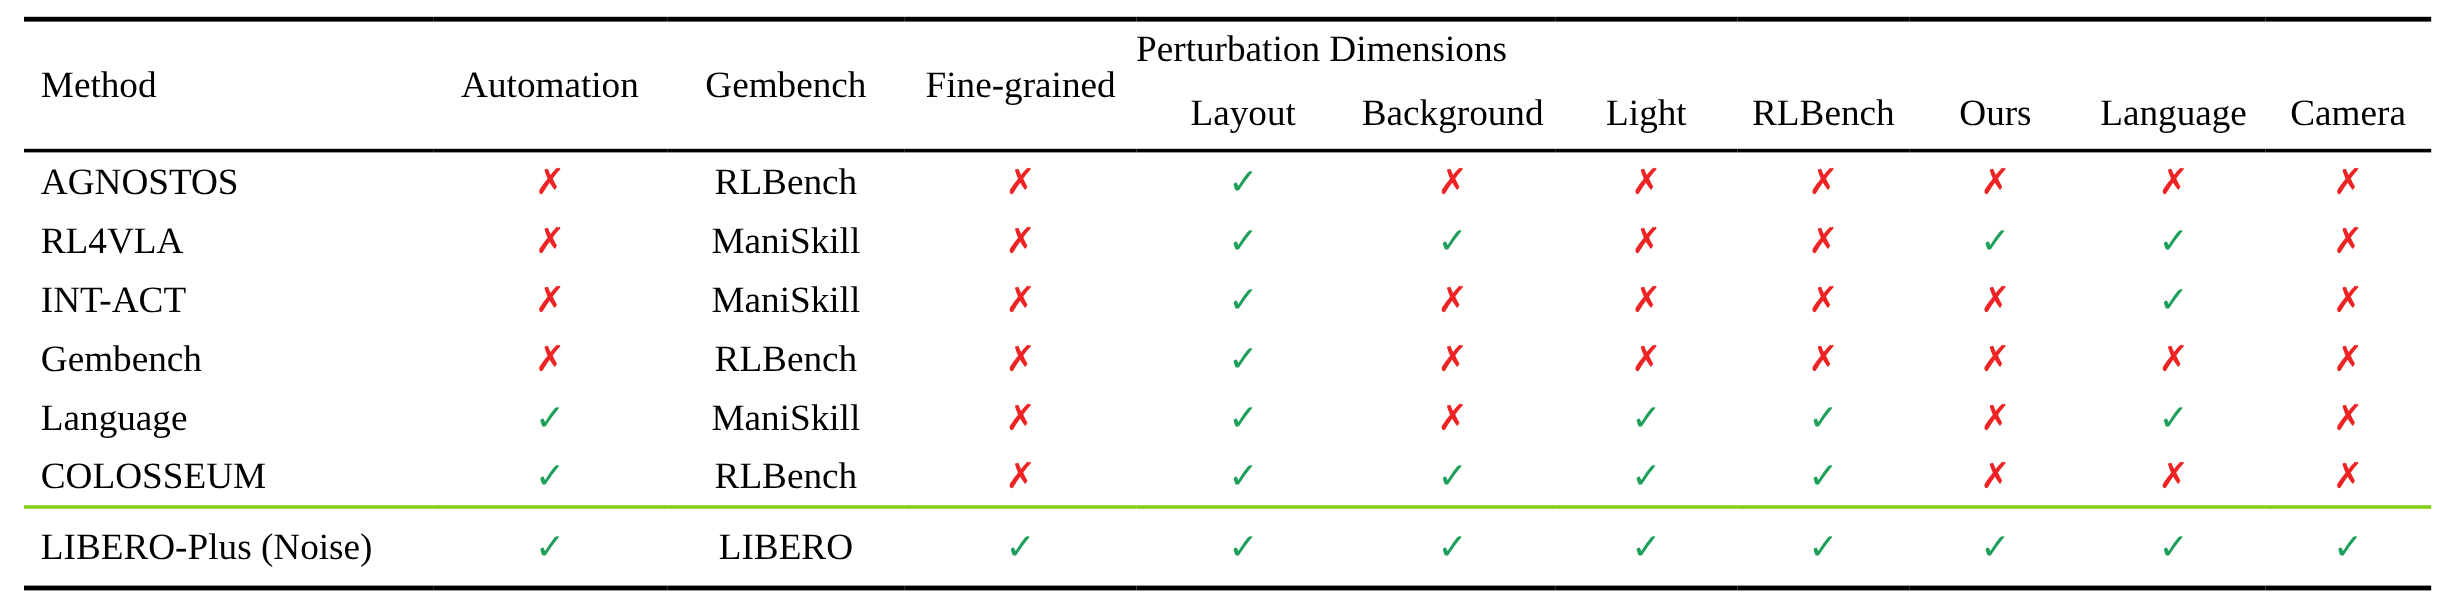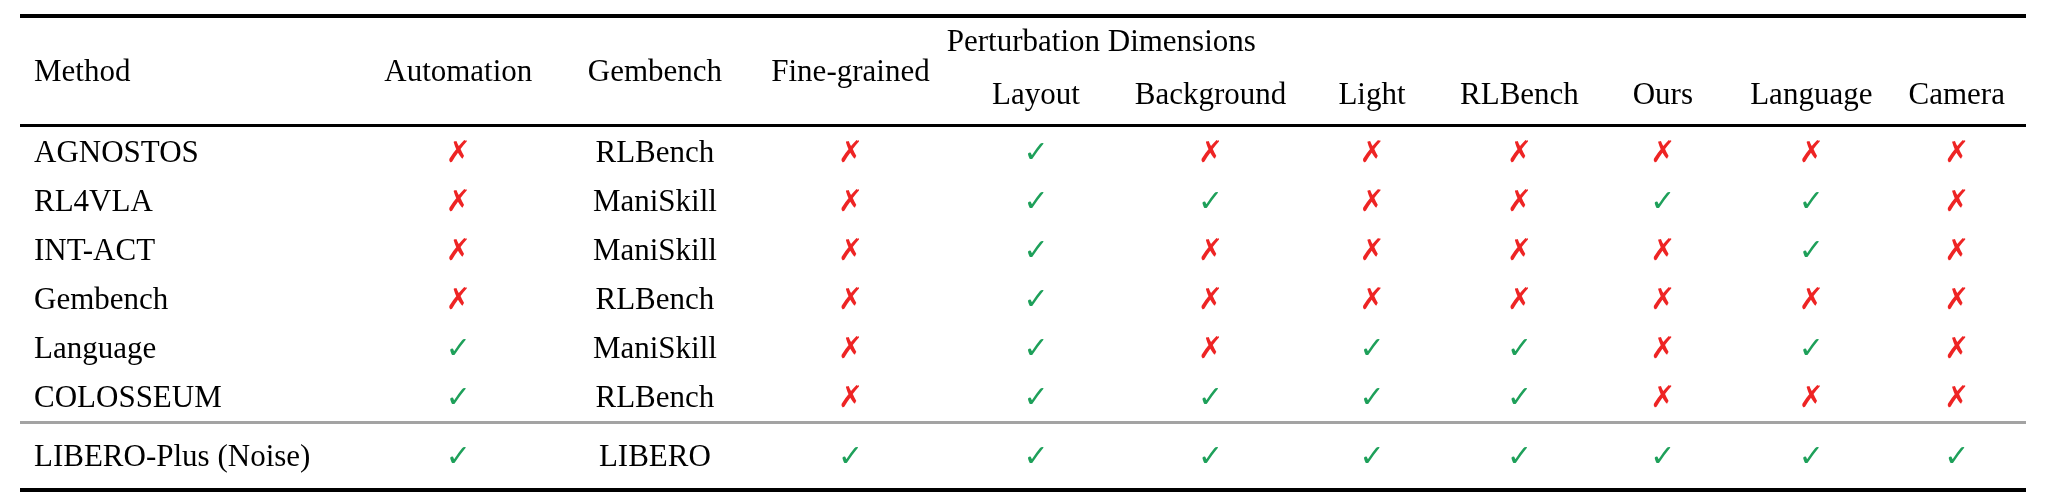--- a/index.html
+++ b/index.html
@@ -33,21 +33,21 @@
     overflow: visible;
   }
   thead tr.top-row th { height: 46px; }
   thead tr.sub-row th { height: 60px; font-family: Liberation Serif, serif; }
   
   thead tr.top-row th[rowspan],
   thead tr.sub-row th {
     border-bottom: 3px solid #000000;
   }
   tbody.body-rows td { height: 49px; }
-  tbody.body-rows tr:last-child td { border-bottom: 3px solid #a3a3a3; }
+  tbody.body-rows tr:last-child td { border-bottom: 3px solid #84cc16; }
   tbody.final-row td { height: 64px; }
   .method-col {
     text-align: left;
     padding-left: 14px;
   }
   .group-header {
     text-align: left;
   }
   .mark {
     font-family: "DejaVu Sans", sans-serif;

